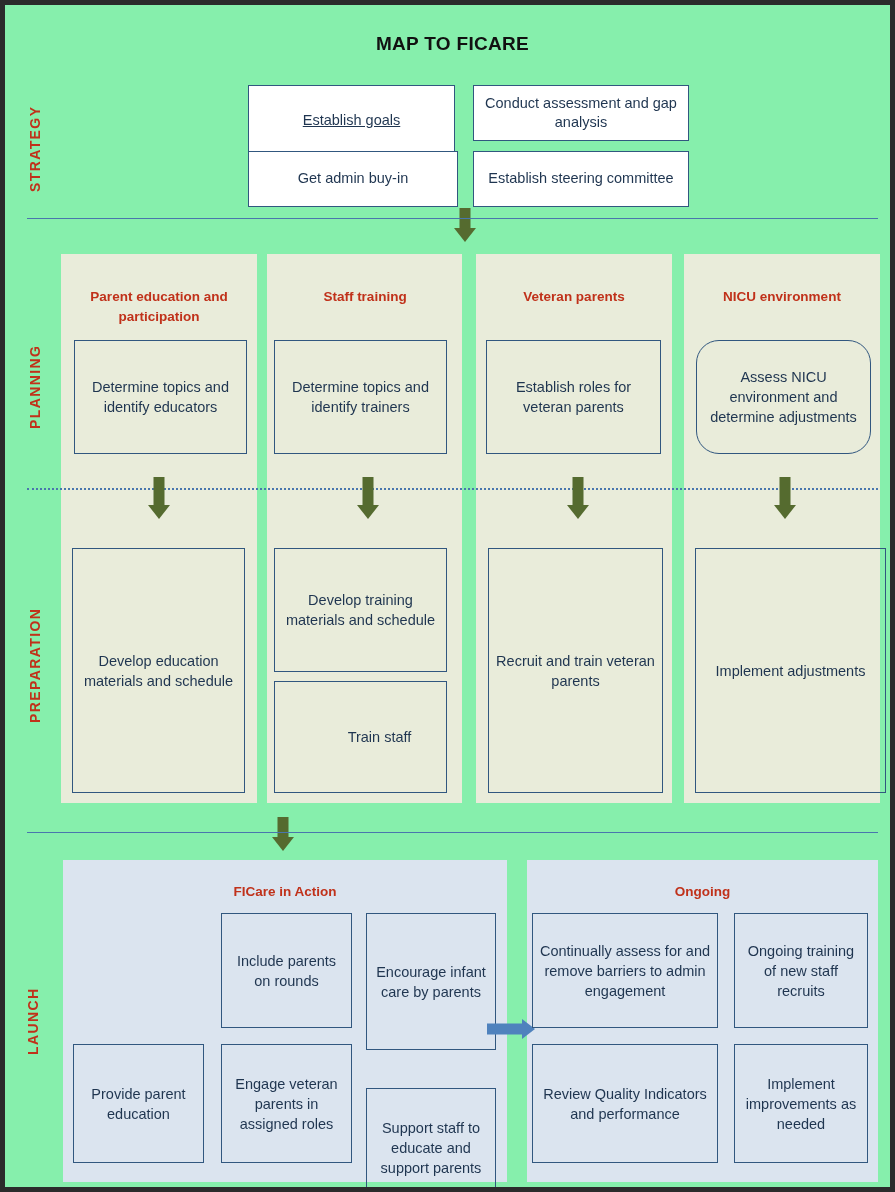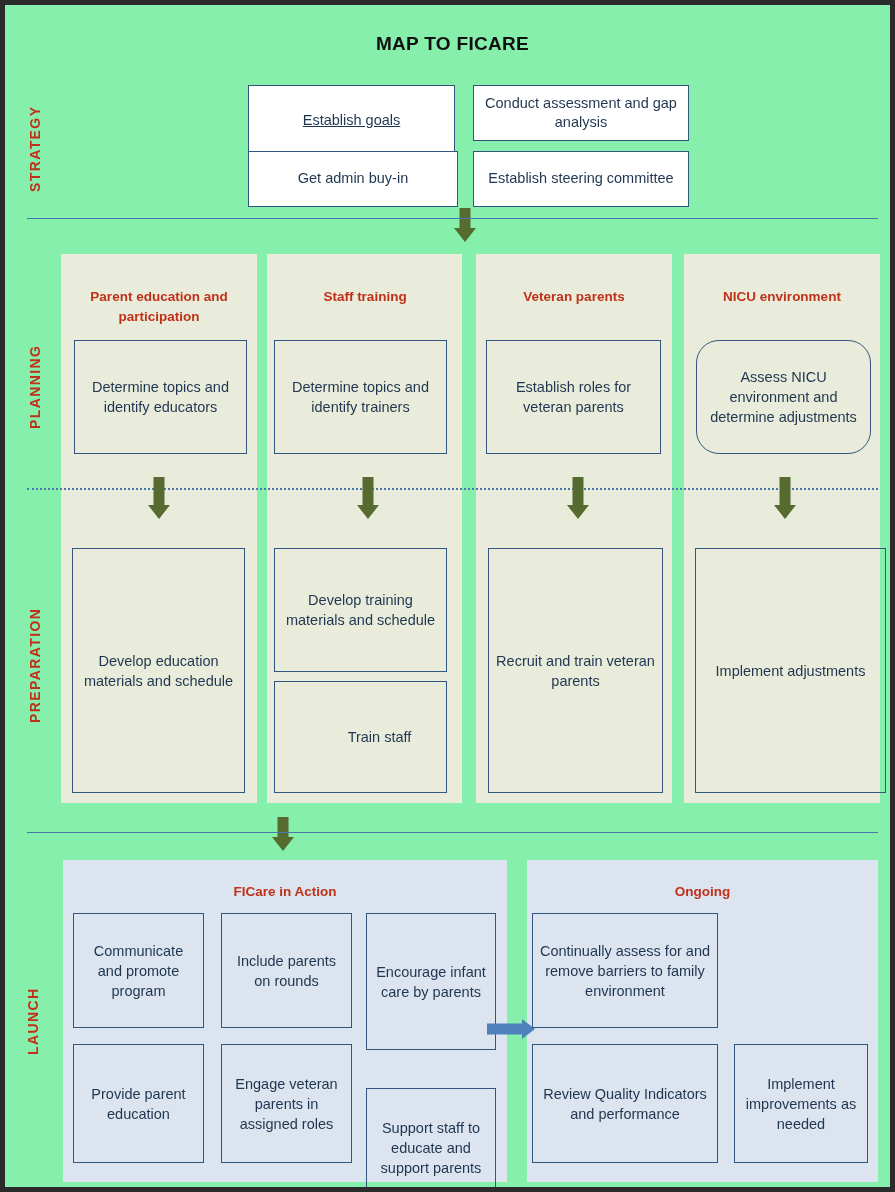--- a/index.html
+++ b/index.html
@@ -248,31 +248,31 @@
   <div class="rule-solid" style="left:22px; top:827px; width:851px;"></div>
 
   <div class="stage-label" style="left:20px; top:966px; height:100px;">LAUNCH</div>
 
   <div class="panel" style="left:58px; top:855px; width:444px; height:322px;"></div>
   <div class="panel" style="left:522px; top:855px; width:351px; height:322px;"></div>
 
   <div class="panel-head" style="left:58px; top:879px; width:444px;">FICare in Action</div>
   <div class="panel-head" style="left:522px; top:879px; width:351px;">Ongoing</div>
 
-  <div class="box-blue" style="left:68px;  top:908px; width:131px; height:115px;">Communicate and promote program</div>
   <div class="box-blue" style="left:216px; top:908px; width:131px; height:115px;">Include parents on rounds</div>
   <div class="box-blue" style="left:361px; top:908px; width:130px; height:137px;">Encourage infant care by parents</div>
 
   <div class="box-blue" style="left:68px;  top:1039px; width:131px; height:119px;">Provide parent education</div>
   <div class="box-blue" style="left:216px; top:1039px; width:131px; height:119px;">Engage veteran parents in assigned roles</div>
   <div class="box-blue" style="left:361px; top:1039px; width:130px; height:119px;margin-top:44px;">Support staff to educate and support parents</div>
 
   <div class="arrow-right" style="left:482px; top:1013px; width:48px; height:22px;">
     <span class="shaft" style="width:36px;"></span>
       <span class="head"></span>
   </div>
 
-  <div class="box-blue" style="left:527px; top:908px; width:186px; height:115px;">Continually assess for and remove barriers to family environment</div>
+  <div class="box-blue" style="left:527px; top:908px; width:186px; height:115px;">Continually assess for and remove barriers to admin engagement</div>
+  <div class="box-blue" style="left:729px; top:908px; width:134px; height:115px;">Ongoing training of new staff recruits</div>
 
   <div class="box-blue" style="left:527px; top:1039px; width:186px; height:119px;">Review Quality Indicators and performance</div>
   <div class="box-blue" style="left:729px; top:1039px; width:134px; height:119px;">Implement improvements as needed</div>
 
 </div>
 
 </body></html>

